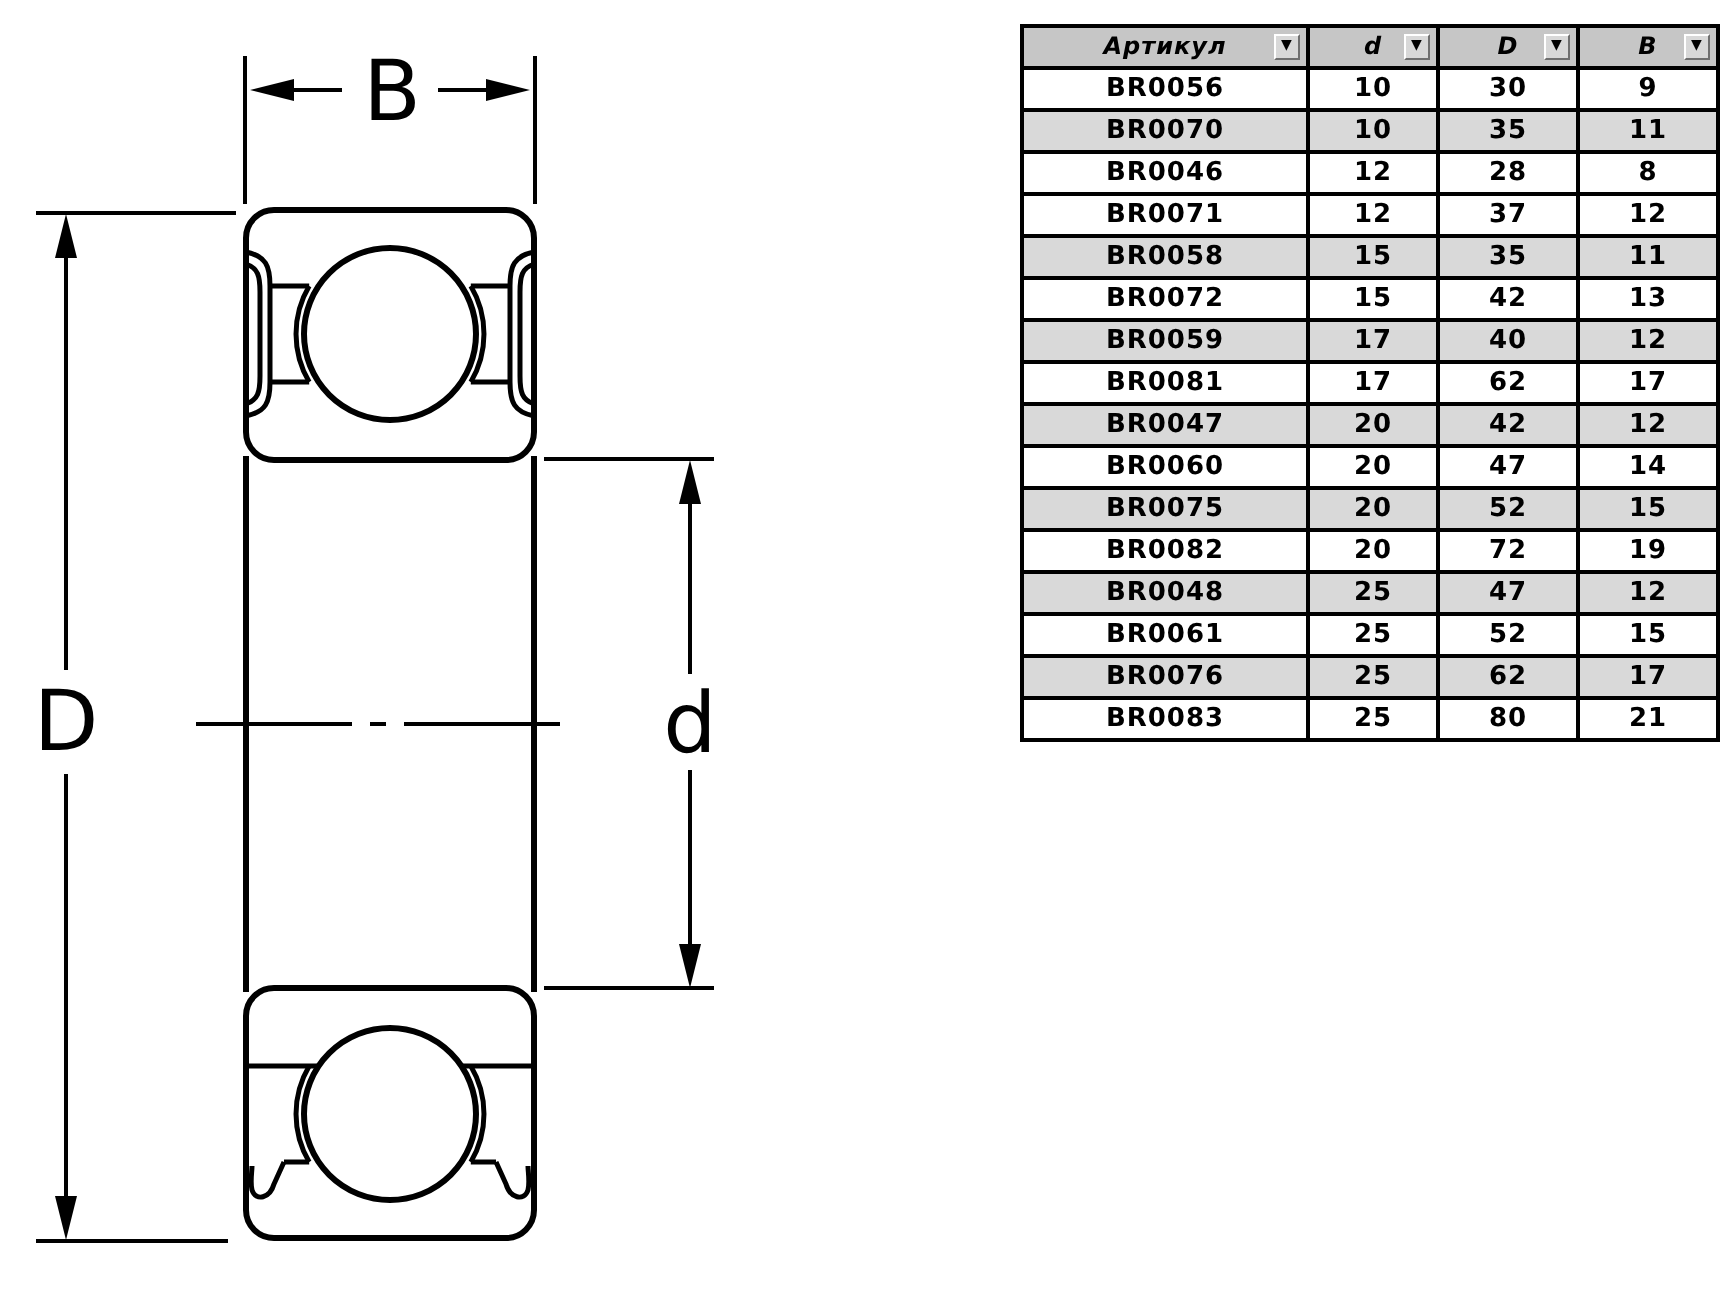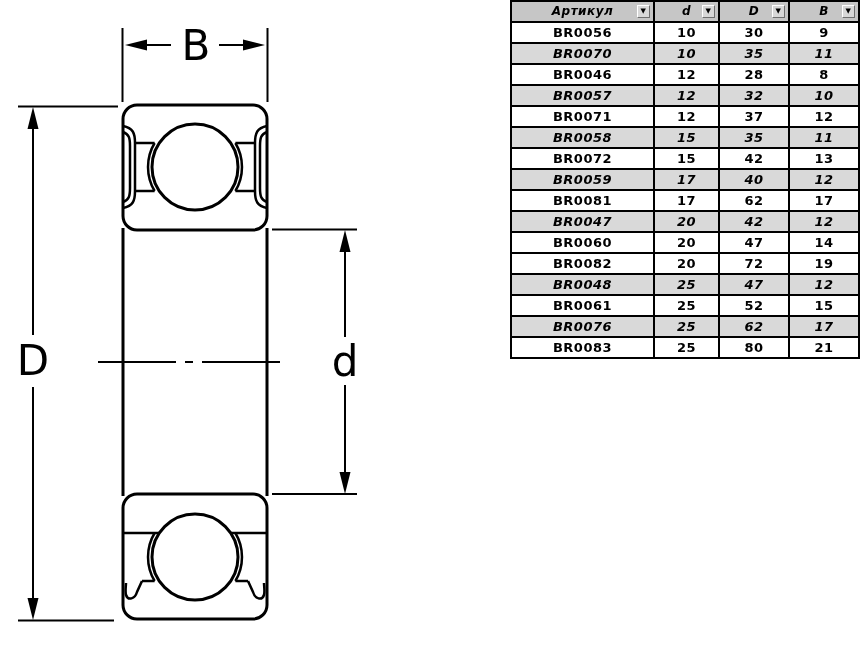--- a/index.html
+++ b/index.html
@@ -19,37 +19,37 @@
   .outline-fill{fill:#ffffff;stroke:var(--line);stroke-width:3;}
   .detail{fill:none;stroke:var(--line);stroke-width:2.5;}
   .dim{fill:none;stroke:var(--line);stroke-width:2;}
   .dim-arrow{fill:var(--line);stroke:none;}
   .dim-text{
     fill:var(--line);font-family:"DejaVu Sans", sans-serif;
     font-size:42px;text-anchor:middle;
   }
 
   
-  .table-wrap{position:absolute;left:510px;top:0;}
+  .table-wrap{position:absolute;left:510px;top:12px;}
   table{
     border-collapse:collapse;table-layout:fixed;width:348px;
     font-family:"DejaVu Sans", sans-serif;font-weight:bold;font-size:13px;
     color:#000;
   }
   th,td{
     border:2px solid #000;height:19px;line-height:19px;
     text-align:center;padding:0;overflow:hidden;white-space:nowrap;
     letter-spacing:0.5px;
   }
   th{
     background:var(--header-bg);
     font-style:italic;position:relative;font-size:12px;
   }
   tbody tr{background:#ffffff;}
-  tbody tr.alt{background:var(--alt-bg);font-style:italic;}
+  tbody tr.alt{background:var(--alt-bg);}
   .filter-btn{
     position:absolute;right:3px;top:3px;width:13px;height:13px;
     background:#d8d8d8;
     border:1px solid;border-color:#ffffff #6f6f6f #6f6f6f #ffffff;
     box-sizing:border-box;cursor:pointer;
     display:flex;align-items:center;justify-content:center;
   }
   .filter-btn .tri{
     font-size:7px;line-height:7px;color:#000;font-style:normal;
     transform:translateY(-0.5px);
@@ -187,26 +187,20 @@
     <td>10</td>
     <td>35</td>
     <td>11</td>
   </tr>
         <tr>
     <td>BR0046</td>
     <td>12</td>
     <td>28</td>
     <td>8</td>
   </tr>
-        <tr class="alt">
-    <td>BR0057</td>
-    <td>12</td>
-    <td>32</td>
-    <td>10</td>
-  </tr>
         <tr>
     <td>BR0071</td>
     <td>12</td>
     <td>37</td>
     <td>12</td>
   </tr>
         <tr class="alt">
     <td>BR0058</td>
     <td>15</td>
     <td>35</td>
@@ -234,20 +228,26 @@
     <td>BR0047</td>
     <td>20</td>
     <td>42</td>
     <td>12</td>
   </tr>
         <tr>
     <td>BR0060</td>
     <td>20</td>
     <td>47</td>
     <td>14</td>
+  </tr>
+        <tr class="alt">
+    <td>BR0075</td>
+    <td>20</td>
+    <td>52</td>
+    <td>15</td>
   </tr>
         <tr>
     <td>BR0082</td>
     <td>20</td>
     <td>72</td>
     <td>19</td>
   </tr>
         <tr class="alt">
     <td>BR0048</td>
     <td>25</td>

